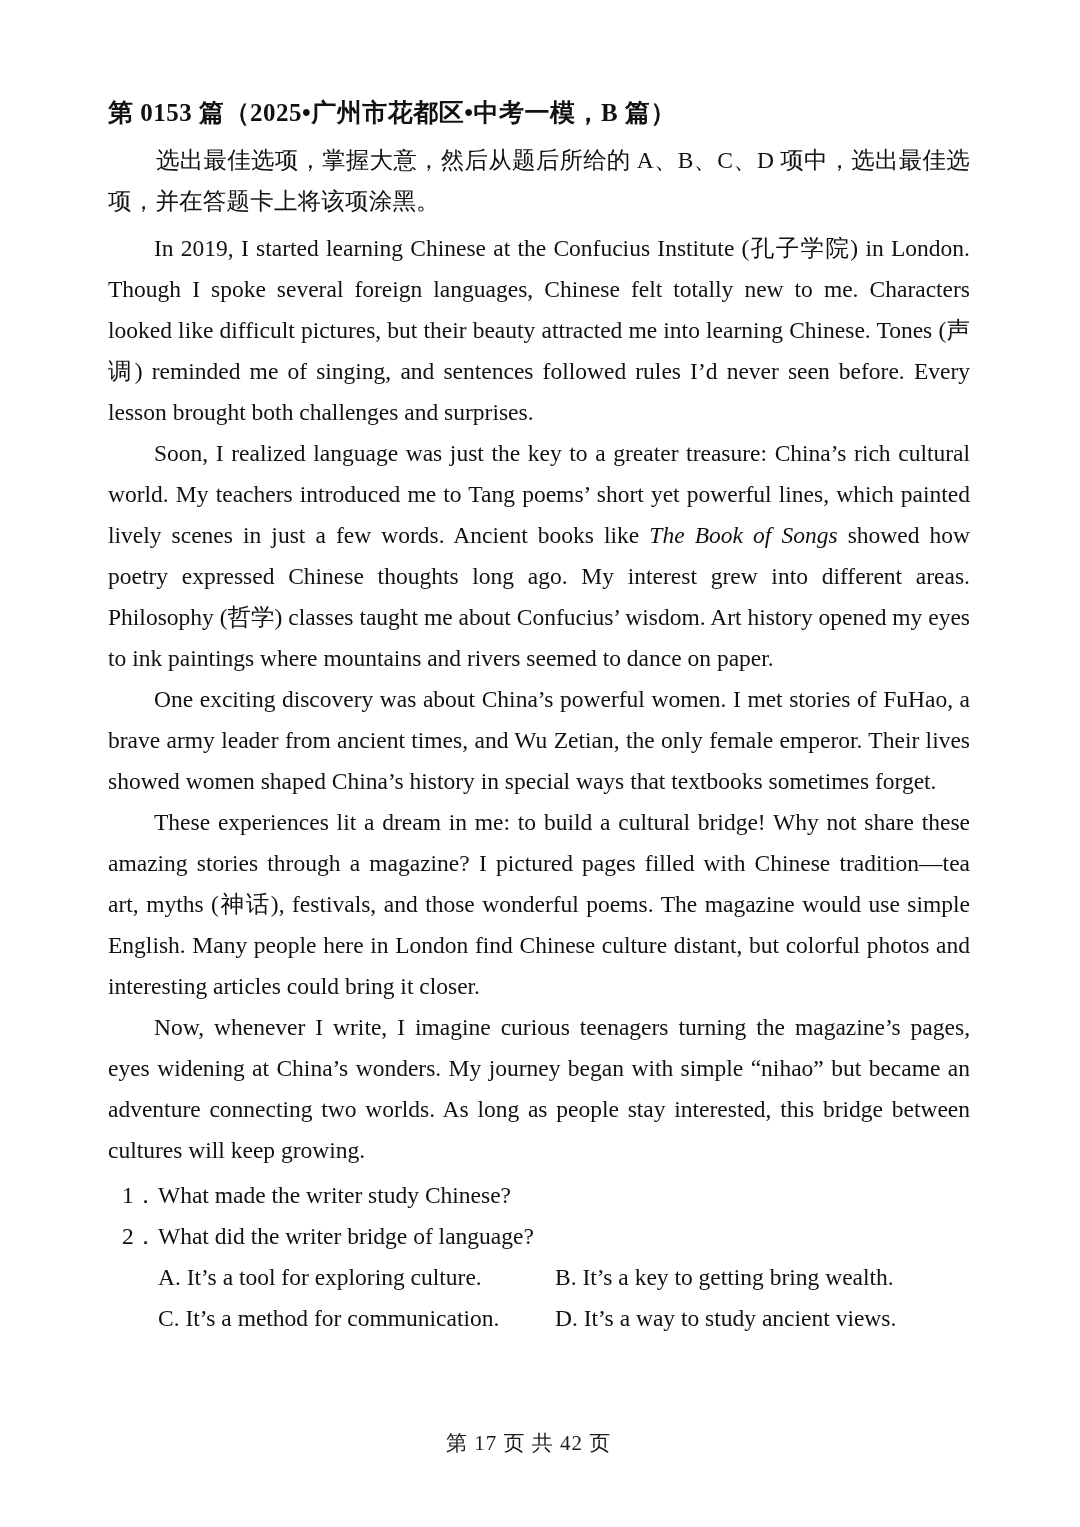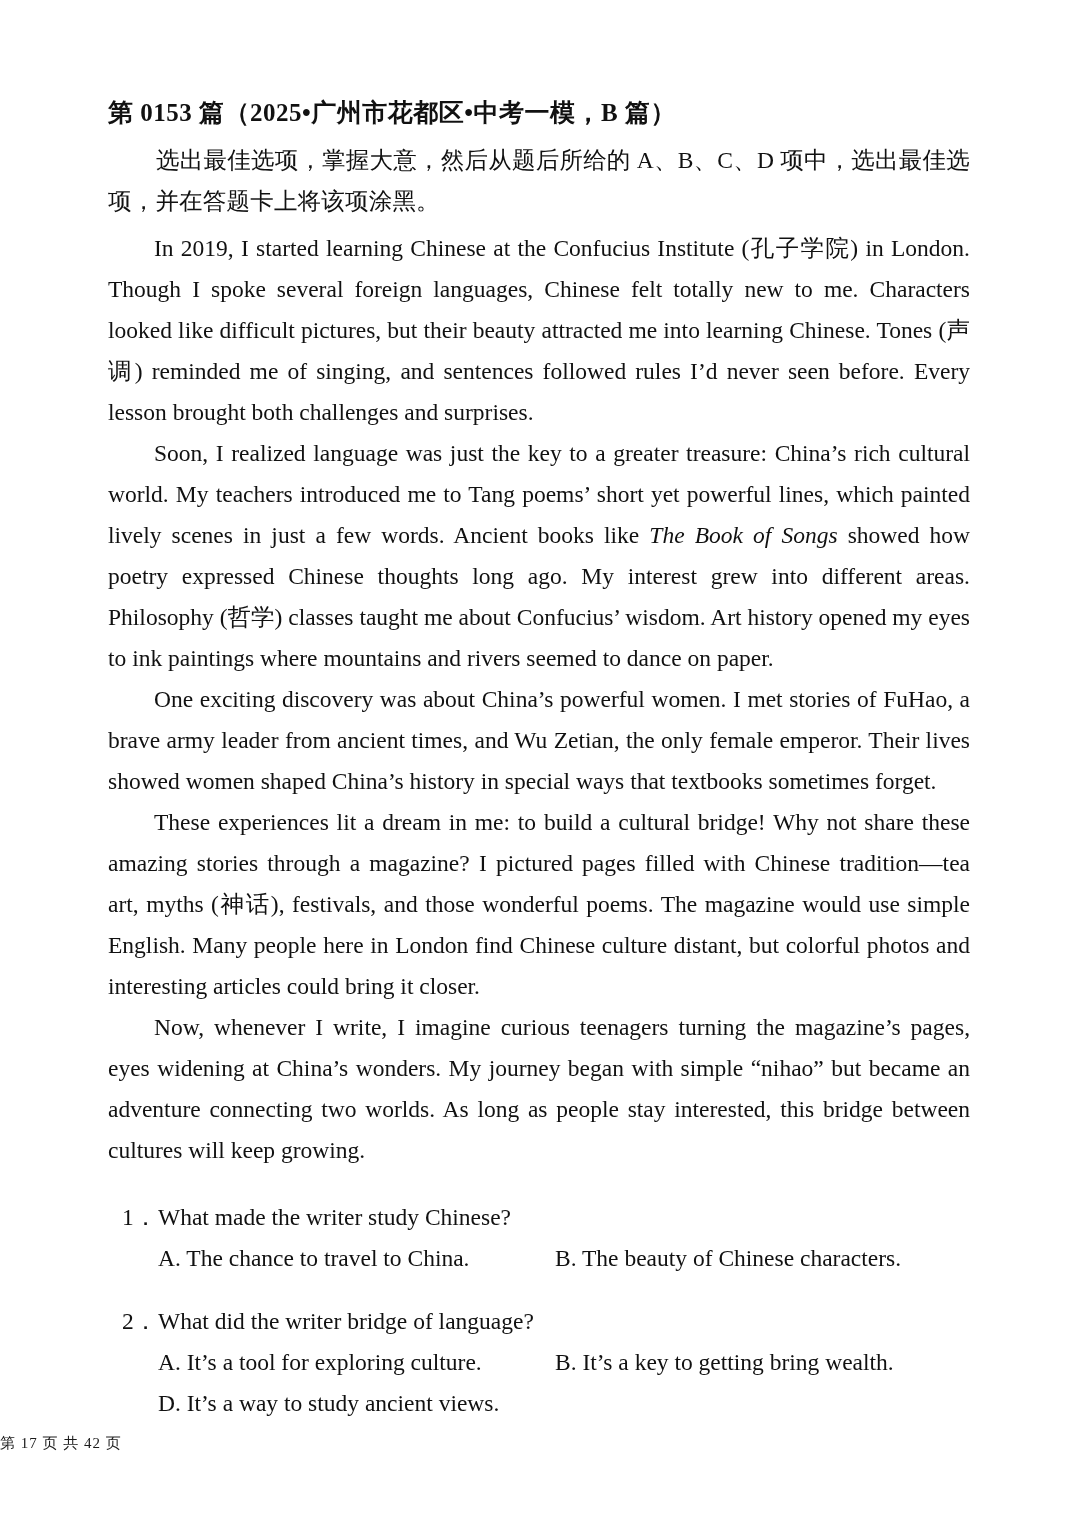--- a/index.html
+++ b/index.html
@@ -75,42 +75,43 @@
     padding-left: 14px;
     display: flex;
     align-items: baseline;
   }
   .q-num {
     display: inline-block;
     width: 36px;
     flex: 0 0 36px;
     font-size: 23.5px;
   }
-  .q-text { flex: 1 1 auto; margin-top: 22px; }
+  .q-text { flex: 1 1 auto; }
 
   .opt-row {
     display: flex;
     font-size: 23.5px;
     line-height: 41px;
     padding-left: 50px;
   }
   .opt-cell {
     width: 397px;
     flex: 0 0 397px;
     white-space: nowrap;
   }
   .opt-cell.second { width: auto; flex: 1 1 auto; }
 
   
   .footer {
     position: absolute;
     left: 0;
     top: 1428px;
     width: 1057px;
-    font-size: 15px;
+    text-align: center;
+    font-size: 21px;
     line-height: 30px;
     letter-spacing: 1px;
     color: #1a1a1a;
   }
 </style>
 </head>
 <body>
 
 <div class="page">
   <div class="content">
@@ -126,35 +127,32 @@
         <p class="passage"><span>These experiences lit a dream in me: to build a cultural bridge! Why not share these amazing stories through a magazine? I pictured pages filled with Chinese tradition—tea art, myths (神话), festivals, and those wonderful poems. The magazine would use simple English. Many people here in London find Chinese culture distant, but colorful photos and interesting articles could bring it closer.</span></p>
         <p class="passage"><span>Now, whenever I write, I imagine curious teenagers turning the magazine’s pages, eyes widening at China’s wonders. My journey began with simple “nihao” but became an adventure connecting two worlds. As long as people stay interested, this bridge between cultures will keep growing.</span></p>
       </div>
 
     <div class="questions" id="questions-list">
         <div class="q-block">
           <div class="q-stem">
             <span class="q-num">1．</span>
             <span class="q-text">What made the writer study Chinese?</span>
           </div>
-          <div class="opt-row">
-            <div class="opt-cell">A. The chance to travel to China.</div>
-            <div class="opt-cell second">B. The beauty of Chinese characters.</div>
-          </div>
         </div>
         <div class="q-block">
           <div class="q-stem">
             <span class="q-num">2．</span>
             <span class="q-text">What did the writer bridge of language?</span>
           </div>
           <div class="opt-row">
             <div class="opt-cell">A. It’s a tool for exploring culture.</div>
             <div class="opt-cell second">B. It’s a key to getting bring wealth.</div>
           </div>
           <div class="opt-row">
+            <div class="opt-cell">C. It’s a method for communication.</div>
             <div class="opt-cell second">D. It’s a way to study ancient views.</div>
           </div>
         </div>
       </div>
 
   </div>
 
   <div class="footer">第 17 页 共 42 页</div>
 </div>
 

